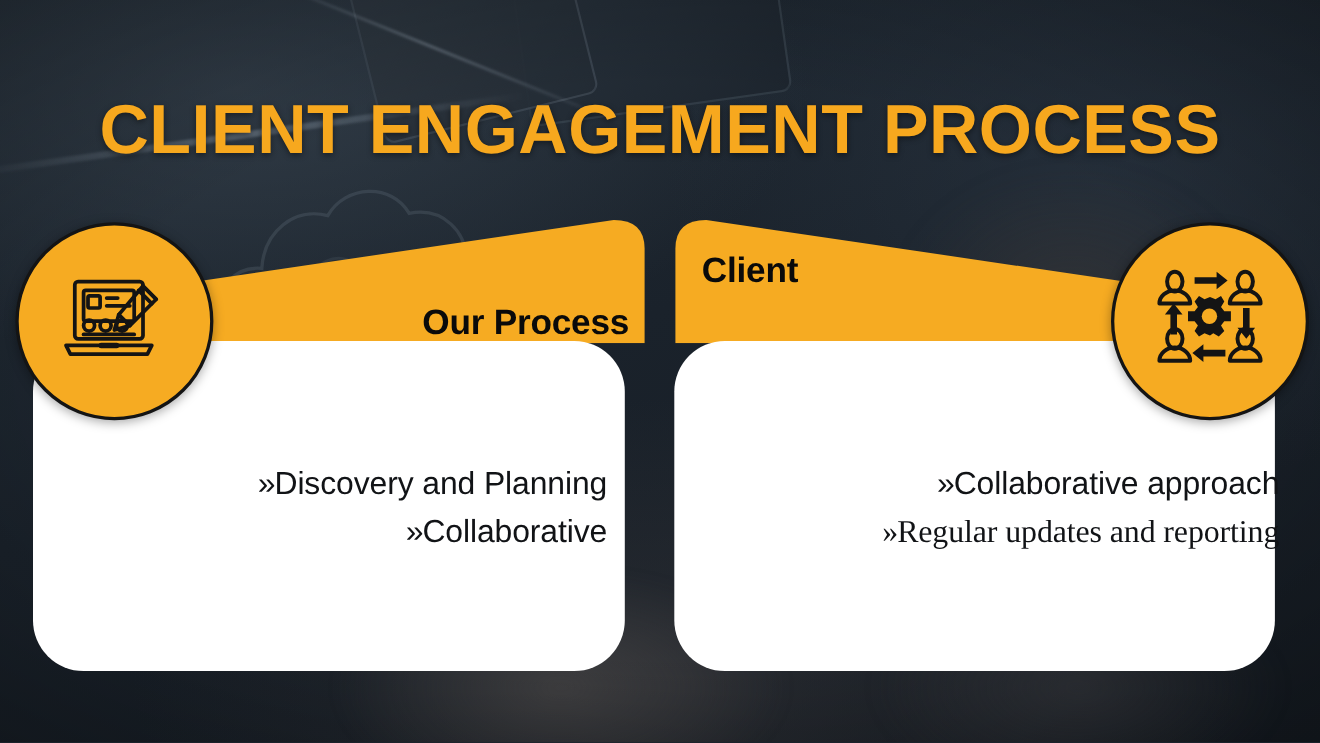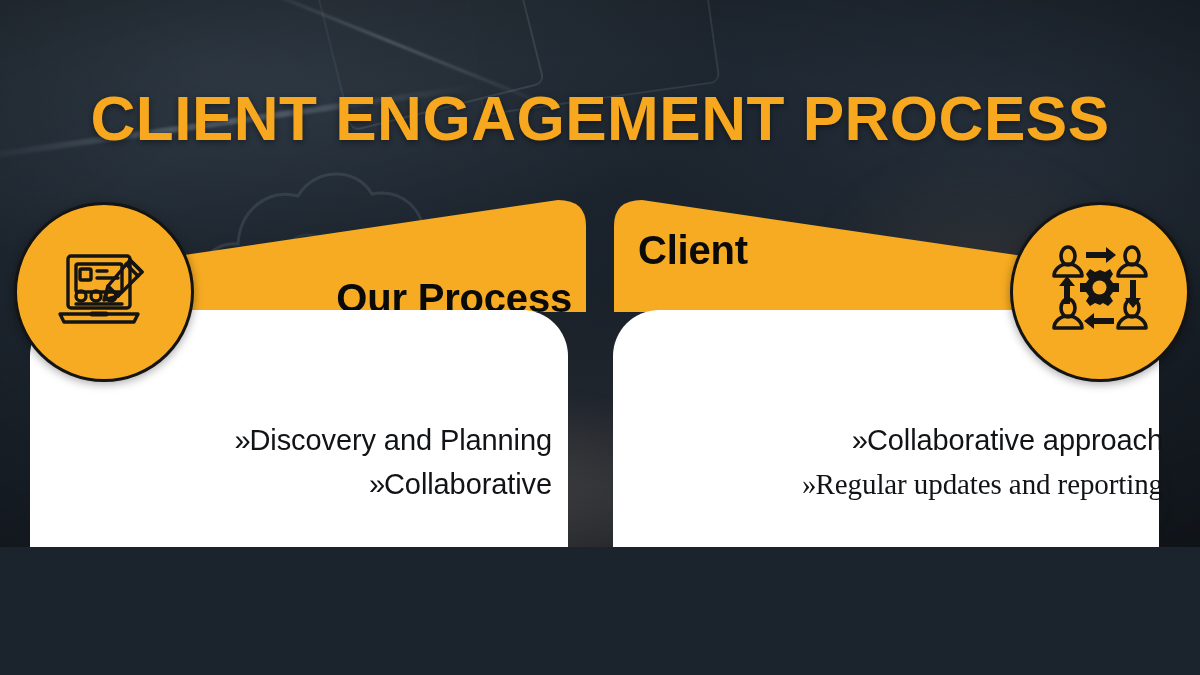--- a/index.html
+++ b/index.html
@@ -6,21 +6,21 @@
   html, body { width:1200px; height:675px; overflow:hidden; }
   body {
     font-family:"Liberation Sans", sans-serif;
     background:#1b232c;
     position:relative;
   }
 
   
   #slide {
     position:absolute; inset:0;
-    width:1200px; height:547px;
+    width:1200px; height:675px;
     background:#1c242d;
     overflow:hidden;
   }
   .bg-layer { position:absolute; inset:0; }
   .bg-base {
     background:
       radial-gradient(ellipse 70% 60% at 18% 12%, rgba(62,74,86,.55) 0%, rgba(28,36,45,0) 62%),
       radial-gradient(ellipse 55% 70% at 86% 20%, rgba(48,60,74,.50) 0%, rgba(28,36,45,0) 65%),
       radial-gradient(ellipse 60% 55% at 52% 92%, rgba(52,52,56,.55) 0%, rgba(24,30,38,0) 70%),
       linear-gradient(160deg,#222c36 0%, #1a222b 45%, #151b22 100%);
@@ -96,21 +96,21 @@
   
   .card { position:absolute; }
 
   
   .banner { position:absolute; }
   .banner svg { display:block; }
   .banner-text {
     position:absolute;
     color:#0a0a0a;
     font-weight:bold;
-    font-size:40px;
+    font-size:32px;
     line-height:1.12;
     letter-spacing:-0.2px;
   }
 
   .body-card {
     position:absolute;
     background:#ffffff;
   }
 
   .bullets {

